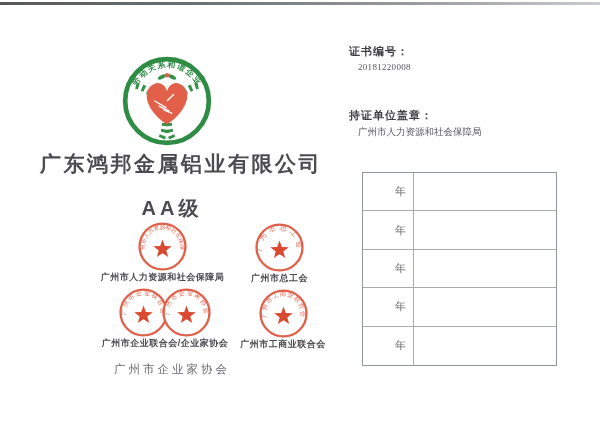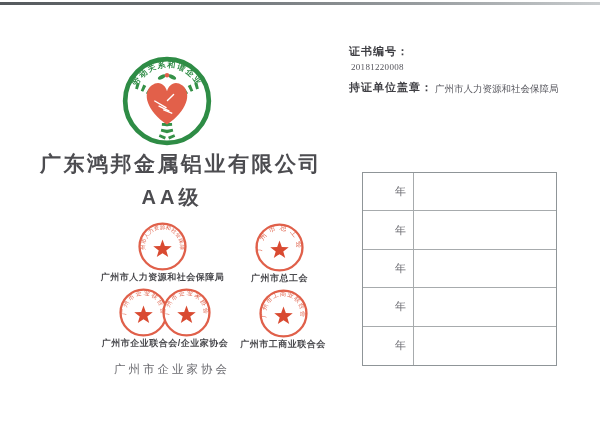--- a/index.html
+++ b/index.html
@@ -14,21 +14,21 @@
     position:absolute;top:2px;left:0;width:100%;height:3px;
     background:linear-gradient(90deg,#42474b 0%,#5d6367 35%,#8d9295 70%,#c2c6c8 100%);
     opacity:.9;
   }
 
   
   .left-col{position:absolute;left:40px;top:0;width:264px;height:424px;}
   .emblem{position:absolute;left:80px;top:54px;width:94px;height:94px;}
   .title-block{position:absolute;left:0;top:150px;width:264px;text-align:center;color:#4c4c50;}
   .title-line1{font-size:21px;font-weight:600;letter-spacing:2.5px;white-space:nowrap;}
-  .title-line2{font-size:20px;font-weight:600;letter-spacing:4px;margin-top:6px;}
+  .title-line2{font-size:20px;font-weight:600;letter-spacing:4px;margin-top:17px;}
 
   .issuer{position:absolute;display:flex;flex-direction:column;align-items:center;}
   .issuer-1{left:10px;top:220px;width:225px;}
   .issuer-2{left:172px;top:221px;width:135px;}
   .issuer-3{left:5px;top:286px;width:240px;}
   .issuer-4{left:173px;top:287px;width:140px;}
   .seal-pair{display:flex;}
   .seal-pair .seal + .seal{margin-left:-10px;}
   .seal{width:53px;height:53px;}
   .issuer-label{
@@ -37,25 +37,25 @@
   }
   .date-line{
     position:absolute;left:0;top:362px;width:264px;text-align:center;
     font-size:11.5px;color:#6b6b70;letter-spacing:3px;
   }
 
   
   .right-col{position:absolute;left:348px;top:0;width:220px;height:424px;color:#3f3f44;}
   .field-row{position:absolute;left:1px;display:flex;align-items:flex-start;white-space:nowrap;}
   .field-row.cert{top:44px;flex-direction:column;}
-  .field-row.holder{top:80px;}
+  .field-row.holder{top:108px;flex-direction:column;}
   .field-label{font-size:11px;font-weight:700;letter-spacing:1px;}
   .field-value{
     font-family:"Liberation Serif","DejaVu Serif",serif;
-    color:#55555c;margin-left:2px;margin-top:3px;
+    color:#55555c;margin-left:9px;margin-top:3px;
   }
   .cert .field-value{font-size:9px;letter-spacing:0.3px;}
   .holder .field-value{font-size:9.5px;}
   .verify-note{position:absolute;left:2px;top:154px;font-size:11.5px;font-weight:700;letter-spacing:1px;}
   .year-table{
     position:absolute;left:14px;top:172px;width:195px;height:194px;
     border:1px solid #8f9598;box-sizing:border-box;
     display:grid;grid-template-rows:repeat(5,1fr);
   }
   .year-row{display:grid;grid-template-columns:51px 1fr;border-bottom:1px solid #a7abad;}

